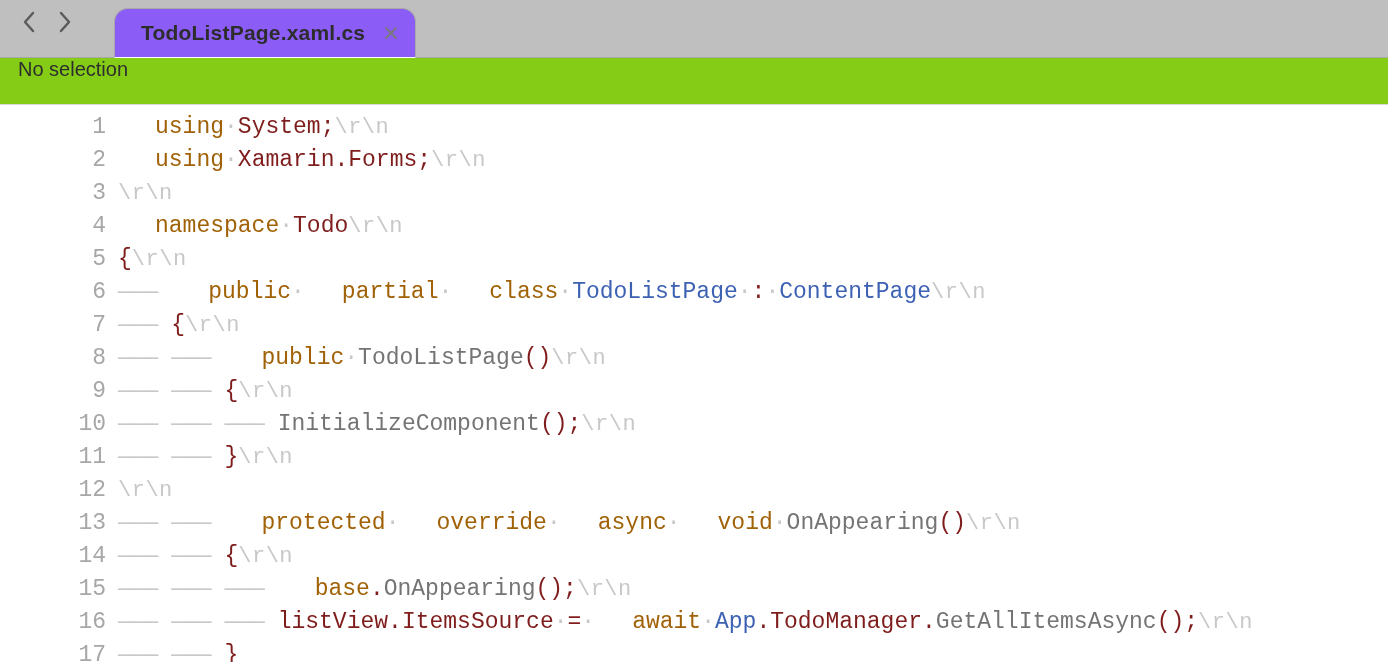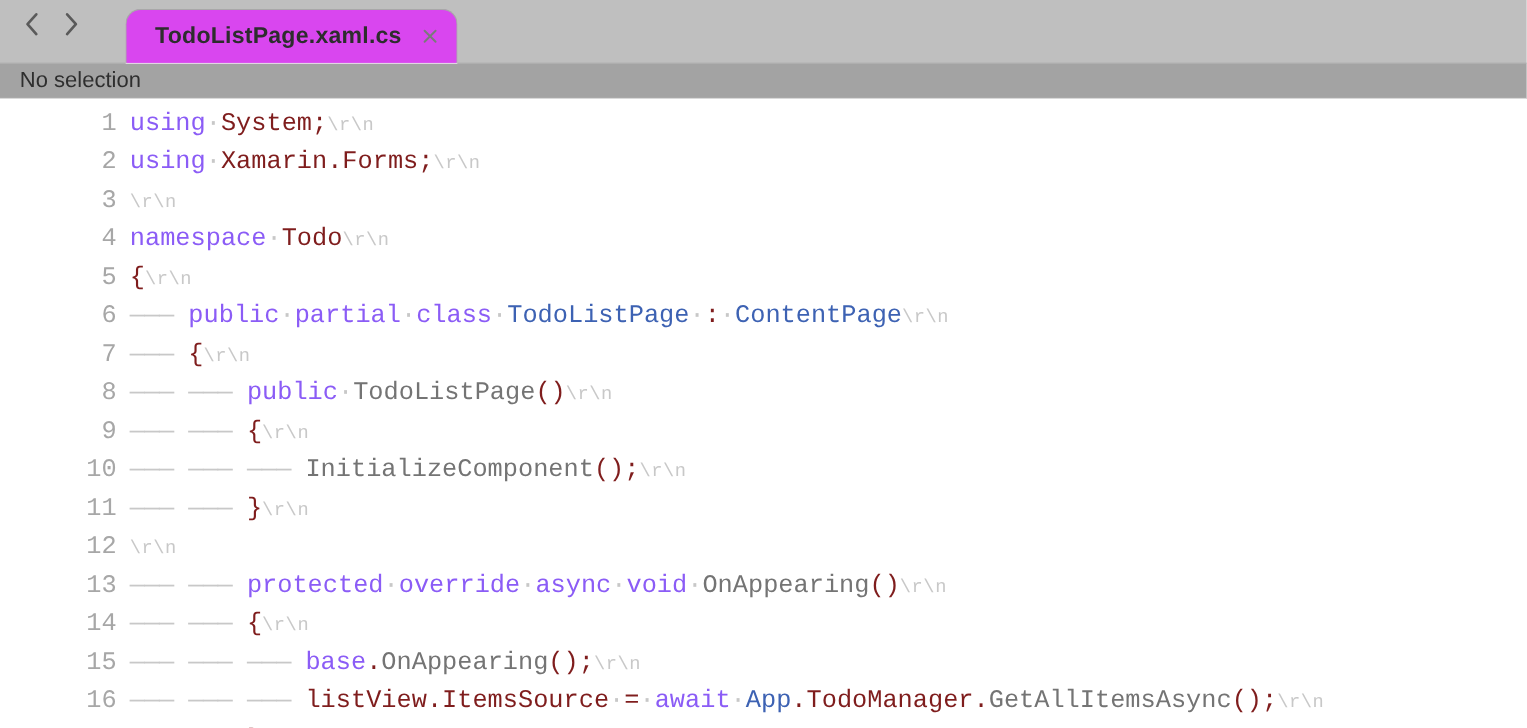--- a/index.html
+++ b/index.html
@@ -26,21 +26,21 @@
     gap: 18px;
     padding: 0 22px 14px 22px;
     align-self: center;
   }
   .nav-arrows svg { display:block; }
 
   .tab {
     position: relative;
     display: flex;
     align-items: center;
-    background: #d946ef;
+    background: #8b5cf6;
     height: 50px;
     margin-bottom: -1px; 
     padding: 0 50px 0 26px;
     border-top-left-radius: 14px;
     border-top-right-radius: 14px;
     border: 1px solid #a8a8a8;
     border-bottom: 1px solid #ffffff;
     margin-left: 20px;
   }
   .tab::before,
@@ -69,25 +69,24 @@
     display: flex;
     align-items: center;
     justify-content: center;
     color: #6a6a6a;
     cursor: pointer;
   }
   .tab-close svg { display:block; }
 
   
   .selection-bar {
-    height: 32px;
-    background: #a3a3a3;
+    height: 47px;
+    background: #84cc16;
     border-bottom: 1px solid #d9d9d9;
     display: flex;
-    align-items: center;
     padding-left: 18px;
     font-size: 20px;
     color: #2e2e2e;
   }
 
   
   .code-area {
     font-family: "SF Mono", ui-monospace, Menlo, Consolas, "Liberation Mono", monospace;
     font-size: 23px;
     line-height: 32px;
@@ -106,26 +105,26 @@
     font-weight: 400;
     user-select: none;
     flex-shrink: 0;
   }
   .code-content {
     flex: 1 1 auto;
     color: #2b2b2b;
   }
 
   
-  .tok-kw     { color: #8b5cf6; }     
+  .tok-kw     { color: #a16207; margin-left: 37px; }     
   .tok-type   { color: #3d62b3; }     
   .tok-call   { color: #747474; }     
   .tok-plain  { color: #7f1d1d; }
   .tok-ws     { color: #c8c8c8; }
-  .crlf { color:#c8c8c8; font-size: 17px; letter-spacing: 0.5px; }
+  .crlf { color:#c8c8c8; font-size: 22px; letter-spacing: 0.5px; }
   .indent-guide { color:#c8c8c8; letter-spacing: -0.5px; }
 </style>
 </head>
 <body>
 
 <div class="topbar">
   <div class="nav-arrows">
     <span>
       <svg width="16" height="22" viewBox="0 0 16 22">
         <polyline points="11,2 3,11 11,20" fill="none" stroke="#5a5a5a" stroke-width="2.4" stroke-linecap="round" stroke-linejoin="round"></polyline>

